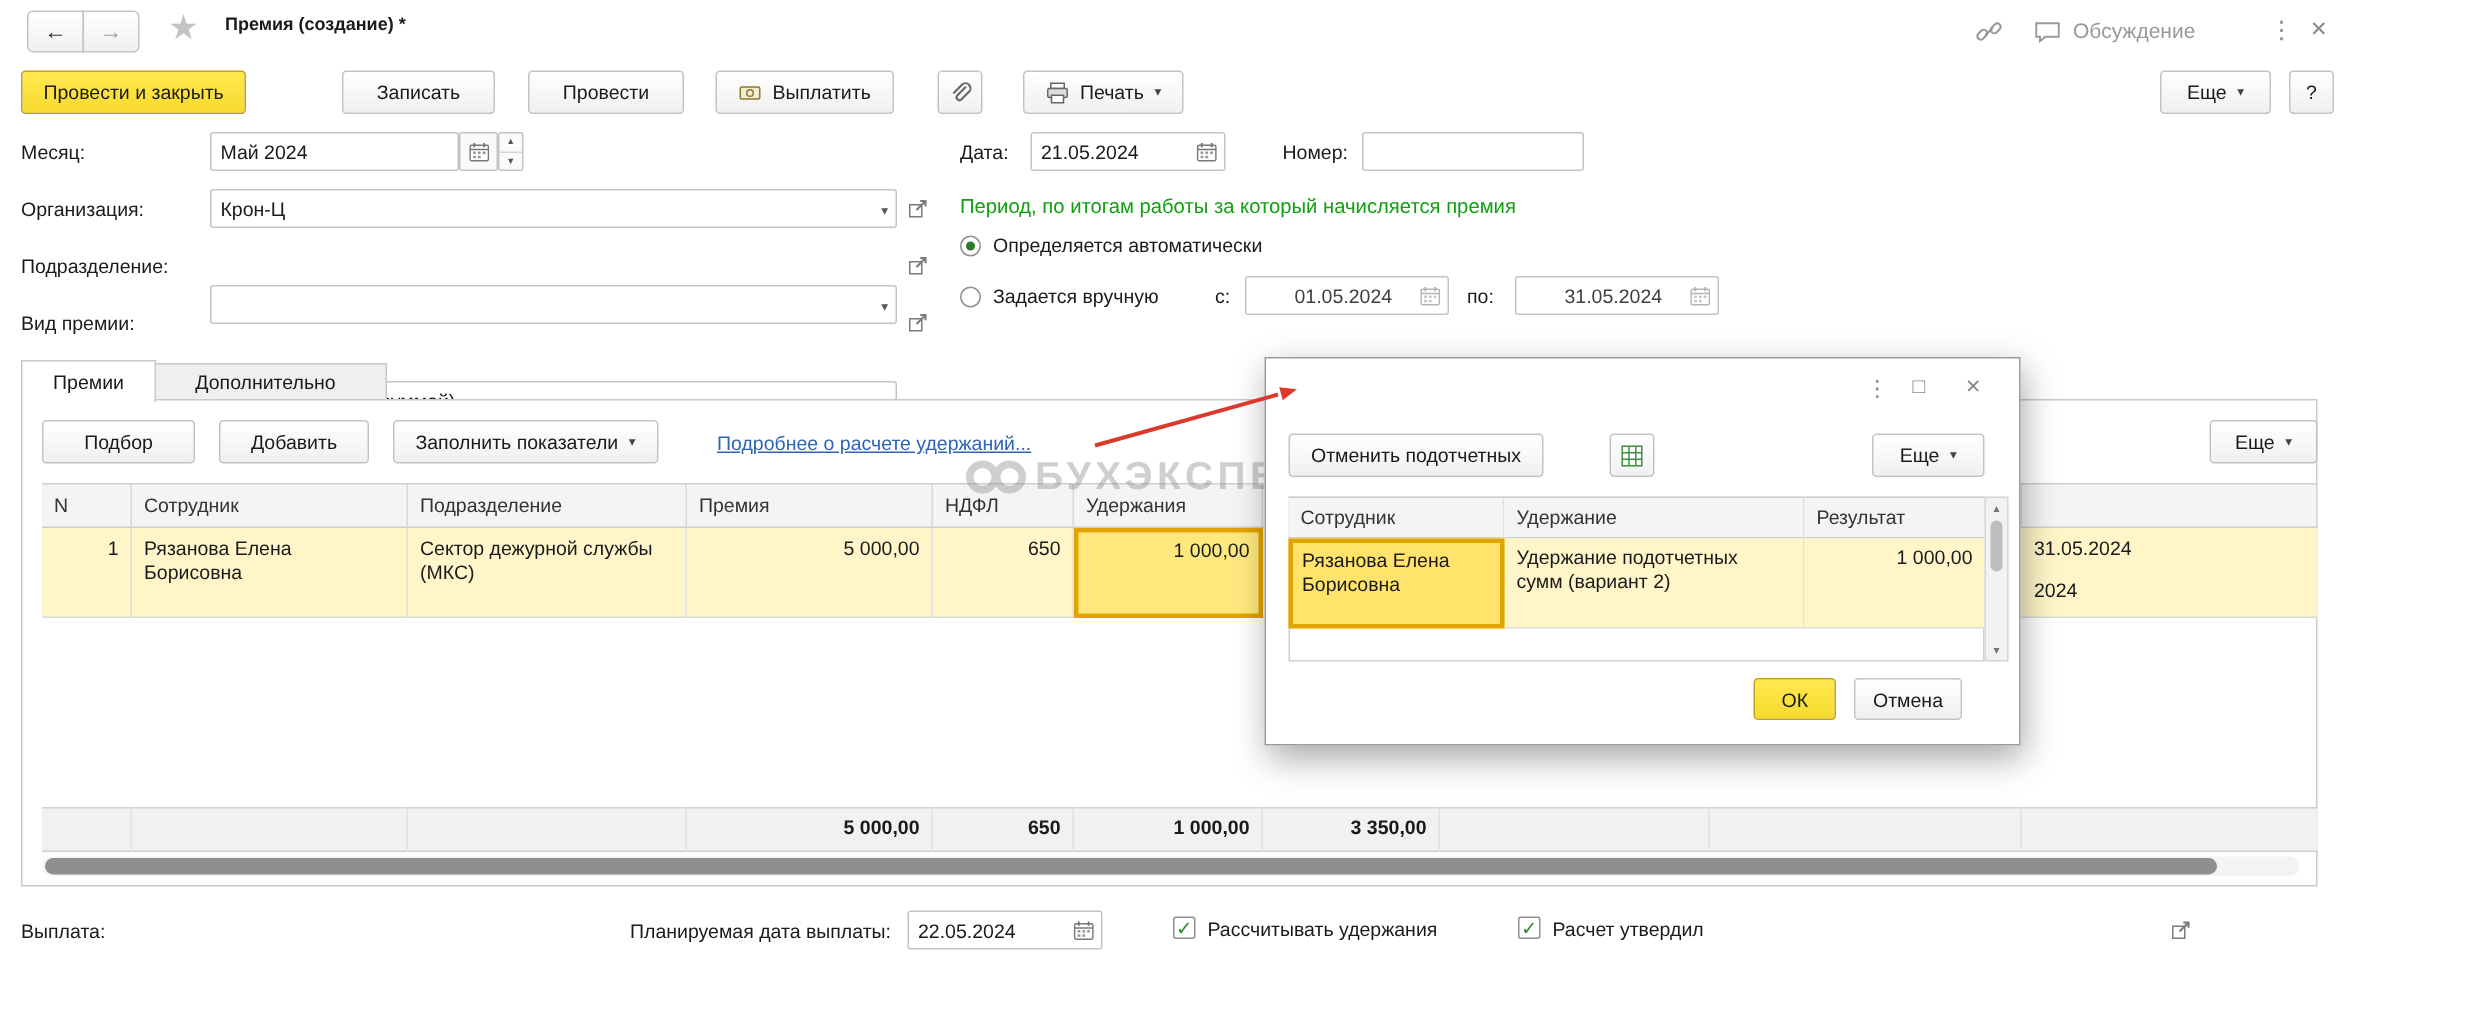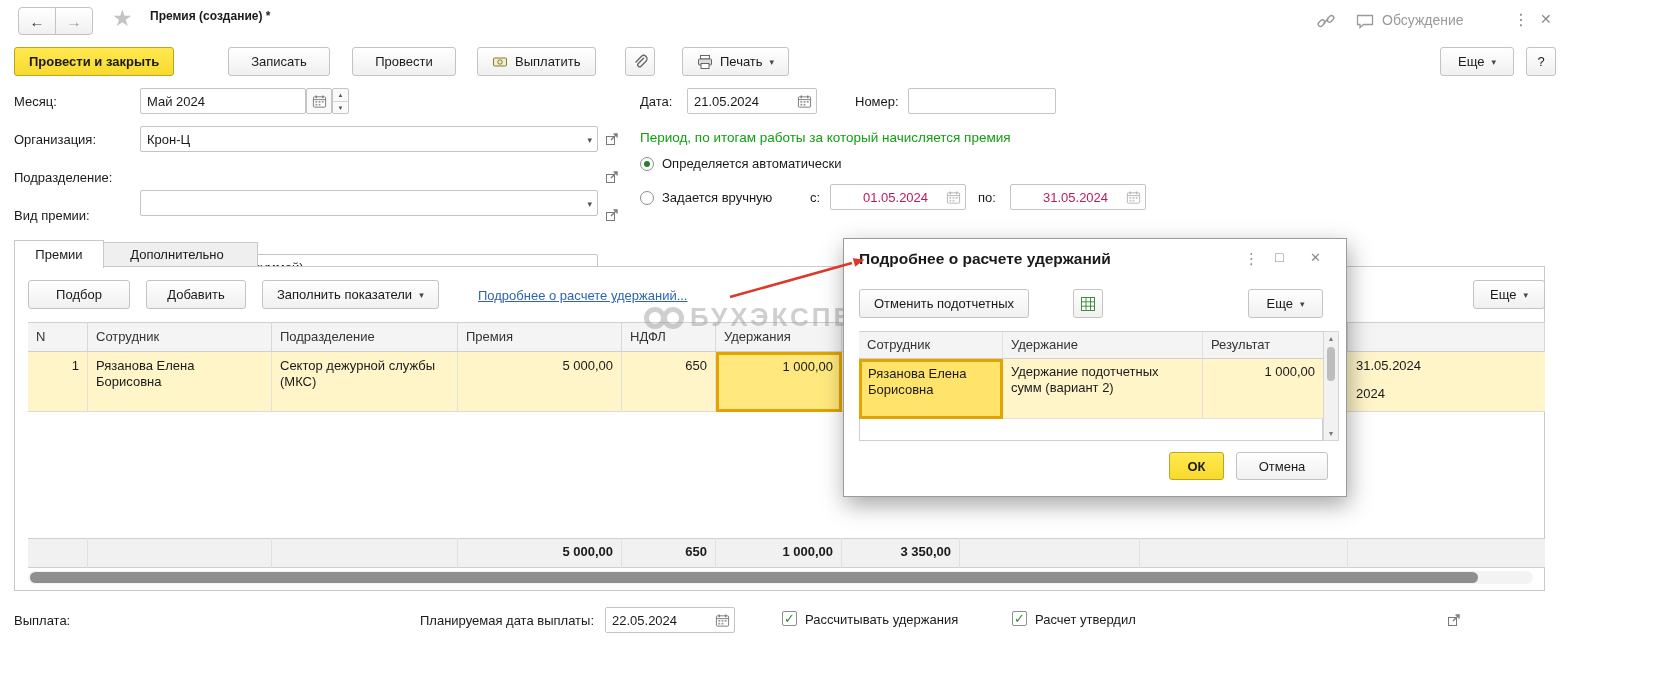--- a/index.html
+++ b/index.html
@@ -3,25 +3,25 @@
 <meta charset="utf-8">
 <style>
   html,body{margin:0;padding:0;background:#fff;}
   .screen{position:relative;width:1653px;height:674px;background:#fff;overflow:hidden;
           font-family:"Liberation Sans","DejaVu Sans",sans-serif;font-size:13px;color:#1a1a1a;}
   .abs{position:absolute;box-sizing:border-box;}
   .lbl{white-space:nowrap;}
   .btn{display:inline-flex;align-items:center;justify-content:center;height:29px;
        border:1px solid #c3c3c3;background:linear-gradient(#ffffff,#f0f0f0);
        border-radius:3px;padding:0 14px;box-sizing:border-box;white-space:nowrap;cursor:default;}
-  .btn-yellow{background:linear-gradient(#ffe951,#f8da2e);border-color:#c2a31e;font-weight:700;align-items:center;}
+  .btn-yellow{background:linear-gradient(#ffe951,#f8da2e);border-color:#c2a31e;font-weight:400;align-items:center;}
   .ddar{margin-left:7px;font-size:9px;color:#444;}
   .inp{border:1px solid #c4c4c4;border-radius:2px;background:#fff;display:flex;align-items:center;
        padding:0 6px;height:26px;box-sizing:border-box;white-space:nowrap;overflow:hidden;}
-  .inp.disabled{color:#be185d;padding-left:32px;}
+  .inp.disabled{color:#404040;padding-left:32px;}
   .combo{position:relative;padding-right:18px;}
   .combo-arrow{position:absolute;right:5px;top:8px;font-size:9px;color:#555;}
   .calbtn{display:flex;align-items:center;justify-content:center;border:1px solid #c4c4c4;
           background:#fafafa;border-radius:2px;box-sizing:border-box;}
   .cell{position:absolute;box-sizing:border-box;padding:6px 8px;line-height:16px;overflow:hidden;
         border-right:1px solid #e0e0e0;}
   .hcell{background:#f4f4f4;color:#333;border-top:1px solid #cfcfcf;border-bottom:1px solid #cfcfcf;
          border-right:1px solid #d8d8d8;}
   .r{text-align:right;} .b{font-weight:700;}
   .tab{position:absolute;display:flex;align-items:center;justify-content:center;box-sizing:border-box;}
@@ -298,21 +298,20 @@
   <div class="cb" style="left:782px;top:611px"><span>✓</span></div>
   <div class="abs lbl" style="left:805px;top:612px">Рассчитывать удержания</div>
   <div class="cb" style="left:1012px;top:611px"><span>✓</span></div>
   <div class="abs lbl" style="left:1035px;top:612px">Расчет утвердил</div>
 
   <svg class="abs" style="left:1446px;top:612px" width="16" height="16">
       <use href="#ic-open"></use>
     </svg>
 
   <div class="modal">
-    <div class="abs b" style="left:15px;top:11px;font-size:15.5px">Подробнее о расчете удержаний</div>
     <div class="abs gray-ic" style="left:400px;top:11px;font-size:15px">⋮</div>
     <div class="abs gray-ic" style="left:431px;top:10px;font-size:14px">□</div>
     <div class="abs gray-ic" style="left:466px;top:11px;font-size:13px">✕</div>
 
     <div class="abs btn" style="left:15px;top:50px">
         <span>Отменить подотчетных</span>
       </div>
     <div class="abs btn" style="left:229px;top:50px;width:30px;padding:0">
       <svg width="16" height="16">
           <use href="#ic-grid-green"></use>
@@ -334,21 +333,21 @@
 
     <div class="abs" style="left:479px;top:92px;width:16px;height:110px;background:#f2f2f2;border:1px solid #d5d5d5">
       <div style="height:13px;text-align:center;font-size:8px;color:#777;line-height:13px">▴</div>
       <div style="margin:2px auto;width:8px;height:34px;background:#bdbdbd;border-radius:4px"></div>
       <div style="position:absolute;bottom:0;width:100%;height:13px;text-align:center;font-size:8px;color:#777;line-height:13px">▾</div>
     </div>
 
     <div class="abs btn btn-yellow" style="left:325px;top:213px;width:55px;height:28px">
         <span>ОК</span>
       </div>
-    <div class="abs btn" style="left:392px;top:213px;width:92px;height:28px">
+    <div class="abs btn" style="left:392px;top:213px;width:72px;height:28px">
         <span>Отмена</span>
       </div>
   </div>
 
   <svg class="abs" style="left:726px;top:252px;z-index:30" width="142" height="54">
     <line x1="4" y1="45" x2="126" y2="11" stroke="#d93a2b" stroke-width="2.6"></line>
     <polygon points="0,-4.5 11,0 0,4.5" transform="translate(128,10.5) rotate(-15.4)" fill="#d93a2b"></polygon>
   </svg>
 
 </div>

